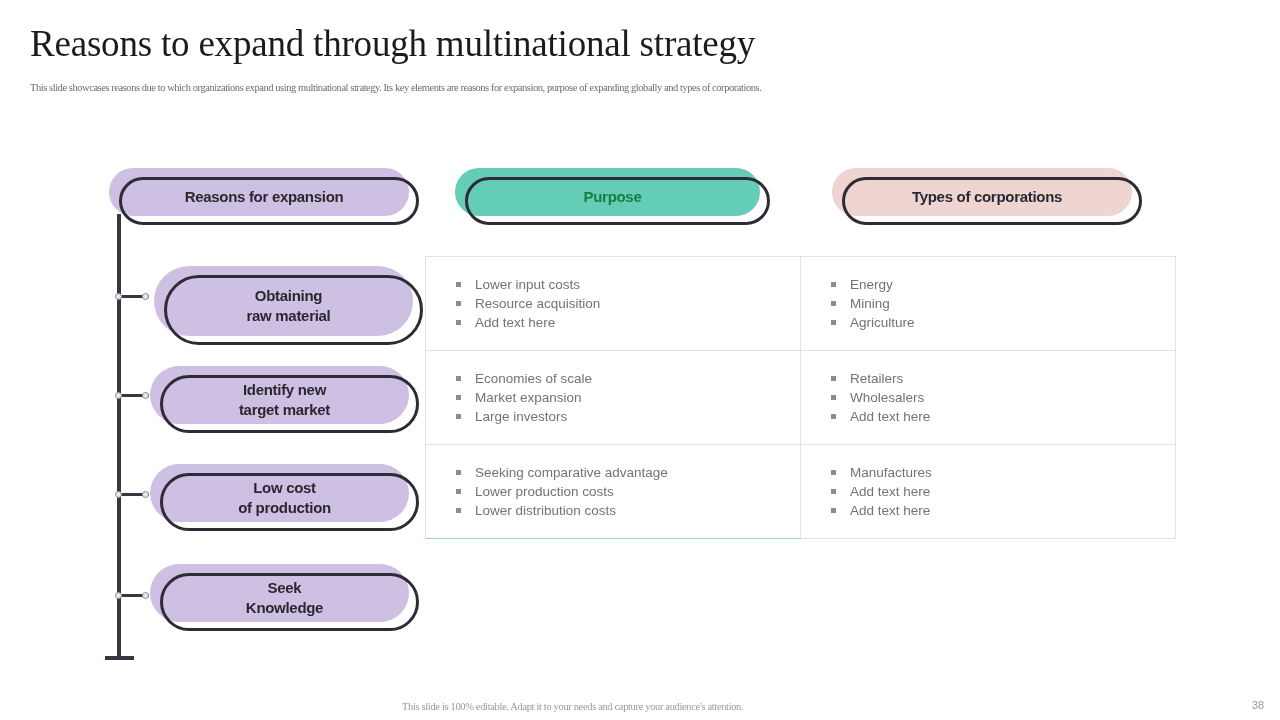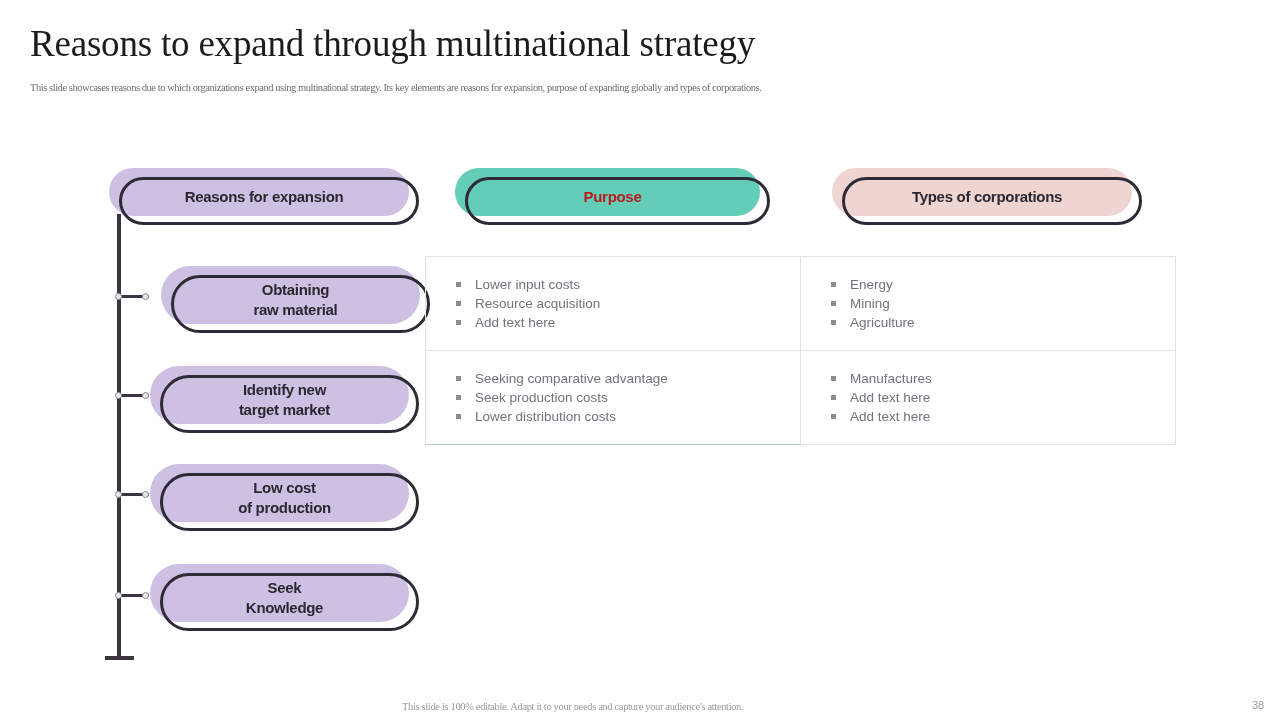--- a/index.html
+++ b/index.html
@@ -70,21 +70,21 @@
     color: #2b2730;
     text-align: center;
     line-height: 1.32;
     letter-spacing: -0.3px;
     position: relative;
     left: -5px;
     top: -4px;
     white-space: pre-line;
   }
   .pill-label.on-teal {
-    color: #b91c1c;
+    color: #15803d;
     text-align: center;
   }
 
   
   #connector-trunk {
     position: absolute;
     left: 117px;
     top: 214px;
     width: 4px;
     height: 446px;
@@ -217,21 +217,21 @@
 <div class="connector-node" style="left:142px; top:392px;"></div>
 
 <div class="connector-branch" style="top:493px;"></div>
 <div class="connector-node" style="left:115px; top:491px;"></div>
 <div class="connector-node" style="left:142px; top:491px;"></div>
 
 <div class="connector-branch" style="top:594px;"></div>
 <div class="connector-node" style="left:115px; top:592px;"></div>
 <div class="connector-node" style="left:142px; top:592px;"></div>
 
-<div class="pill" style="left:161px; top:266px; width:259px; height:58px;">
+<div class="pill" style="left:154px; top:266px; width:259px; height:70px;">
   <div class="pill-fill" style="background:#cdc0e3;"></div>
   <div class="pill-outline">
     <span class="pill-label">Obtaining
 raw material</span>
   </div>
 </div>
 
 <div class="pill" style="left:150px; top:366px; width:259px; height:58px;">
   <div class="pill-fill" style="background:#cdc0e3;"></div>
   <div class="pill-outline">
@@ -274,22 +274,38 @@
         <ul class="bullet-list">
           <li>Energy</li>
           <li>Mining</li>
           <li>Agriculture</li>
         </ul>
       </td>
     </tr>
     <tr>
       <td class="purpose-cell">
         <ul class="bullet-list">
+          <li>Economies of scale</li>
+          <li>Market expansion</li>
+          <li>Large investors</li>
+        </ul>
+      </td>
+      <td class="types-cell">
+        <ul class="bullet-list">
+          <li>Retailers</li>
+          <li>Wholesalers</li>
+          <li>Add text here</li>
+        </ul>
+      </td>
+    </tr>
+    <tr>
+      <td class="purpose-cell">
+        <ul class="bullet-list">
           <li>Seeking comparative advantage</li>
-          <li>Seek production costs</li>
+          <li>Lower production costs</li>
           <li>Lower distribution costs</li>
         </ul>
       </td>
       <td class="types-cell">
         <ul class="bullet-list">
           <li>Manufactures</li>
           <li>Add text here</li>
           <li>Add text here</li>
         </ul>
       </td>

